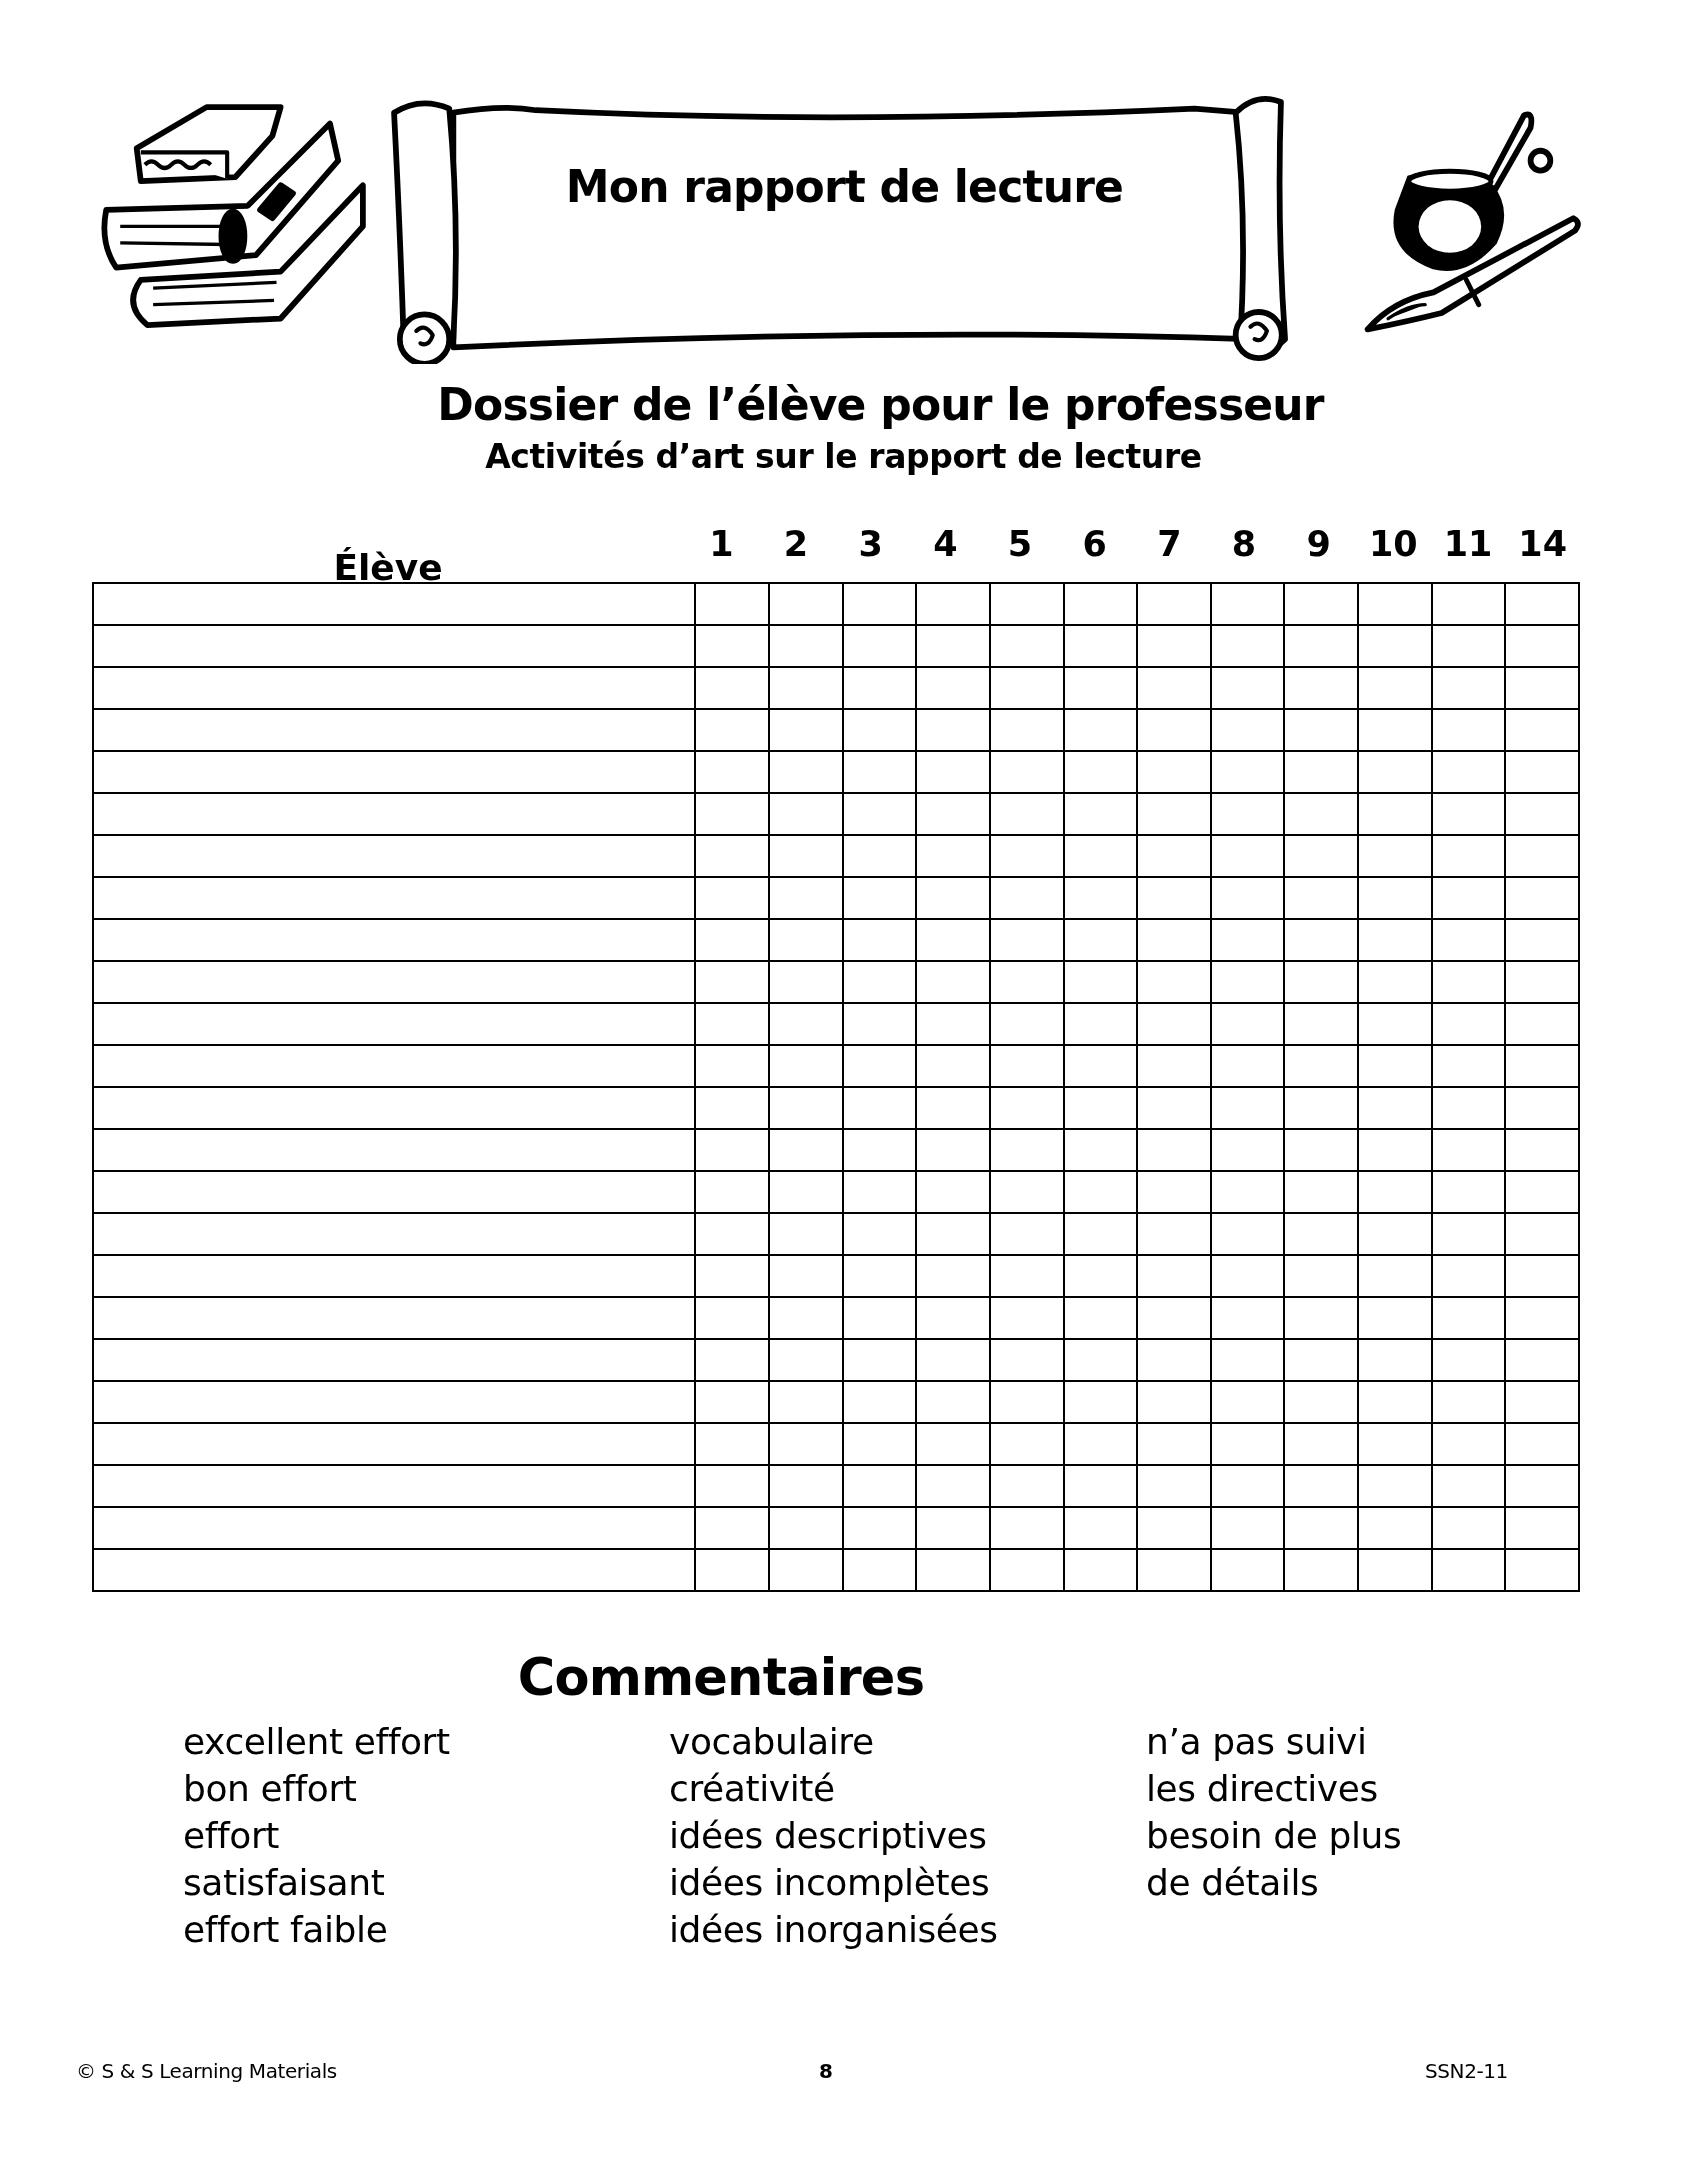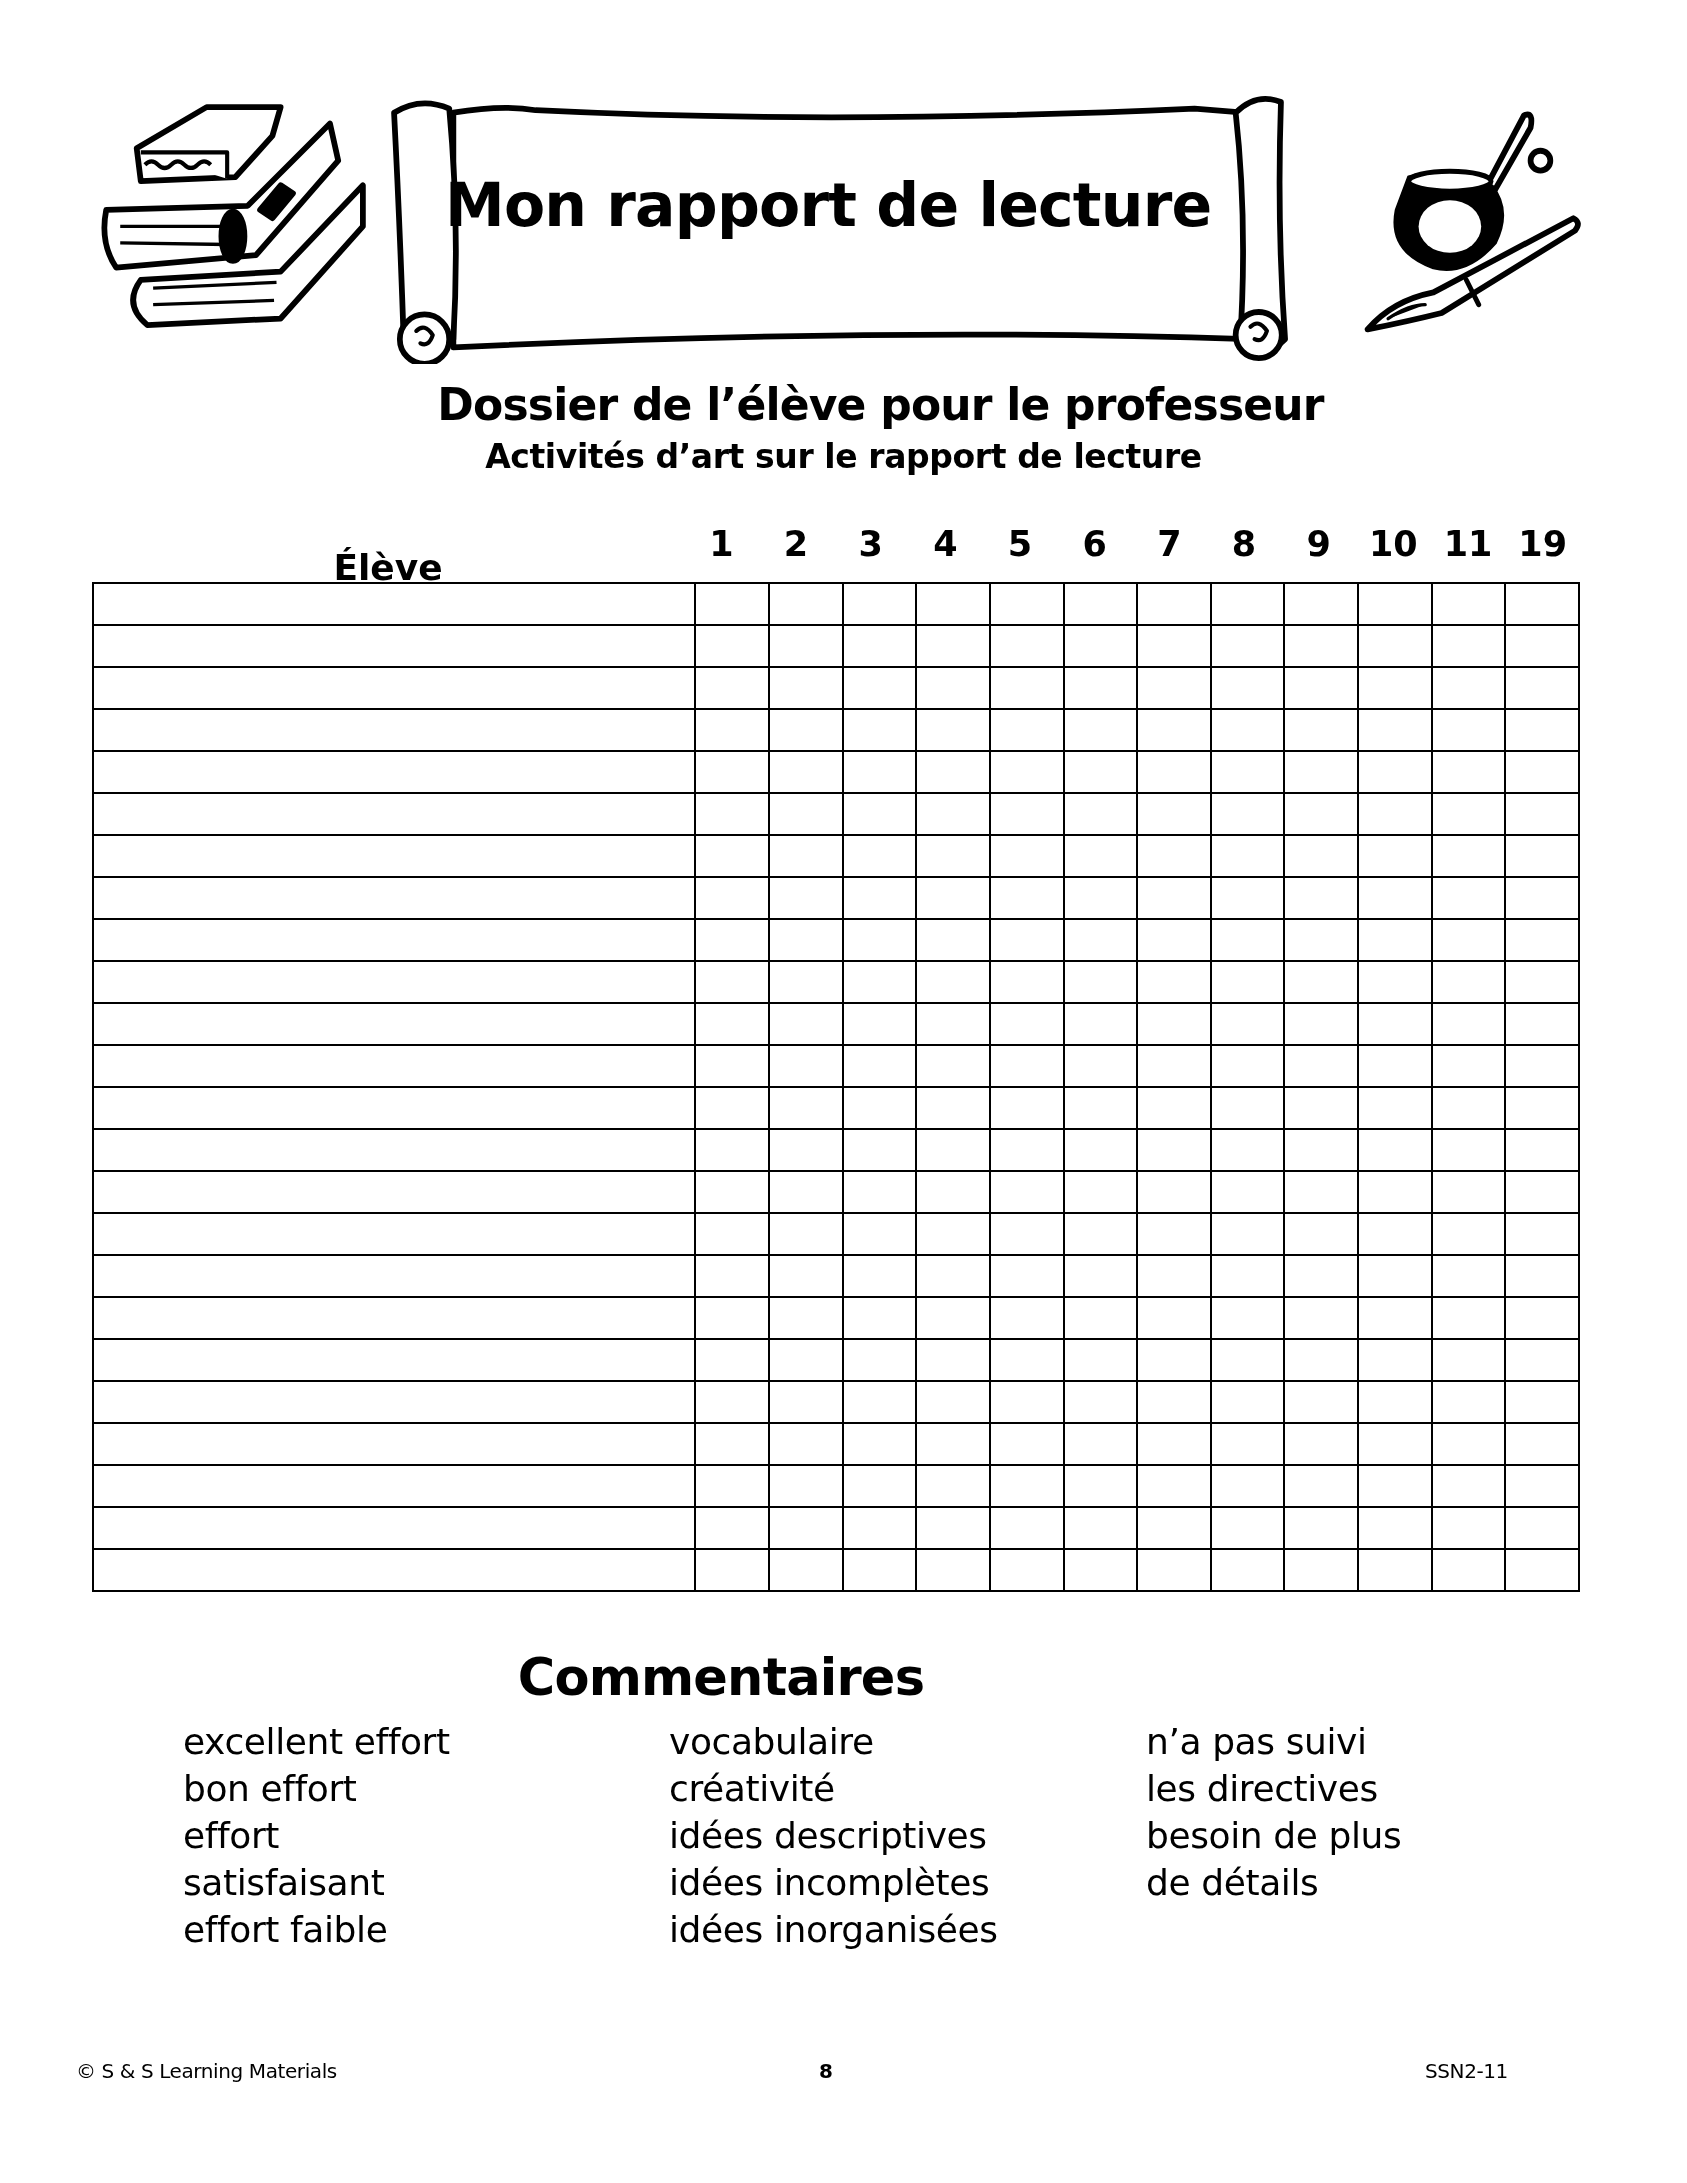--- a/index.html
+++ b/index.html
@@ -5,22 +5,22 @@
   html, body { margin: 0; padding: 0; background: #ffffff; }
   body { width: 1687px; height: 2183px; position: relative; overflow: hidden;
          font-family: "DejaVu Sans", "Liberation Sans", sans-serif; color: #000; }
   .abs { position: absolute; }
 
   
   .books { left: 91px; top: 103px; width: 297px; height: 255px; }
   .scroll { left: 371px; top: 92px; width: 947px; height: 272px; }
   .ink { left: 1318px; top: 103px; width: 272px; height: 247px; }
 
-  .title { left: 445px; top: 165px; width: 799px; 
-           font-size: 60px; font-weight: bold; letter-spacing: -0.8px; line-height: 1; margin-top: 10px; }
+  .title { left: 445px; top: 165px; width: 799px; text-align: center;
+           font-size: 44px; font-weight: bold; letter-spacing: -0.8px; line-height: 1; }
 
   .subtitle { left: 0; width: 1687px; top: 381px; text-align: center;
               font-size: 44px; font-weight: bold; letter-spacing: -0.8px; line-height: 1.1; padding-left: 37px; }
   .subsubtitle { left: 0; width: 1687px; top: 439px; text-align: center;
                  font-size: 33px; font-weight: bold; letter-spacing: -0.4px; line-height: 1.1; }
   .student-head { left: 92px; width: 592px; top: 550px; font-size: 36px; font-weight: bold;
                   text-align: center; line-height: 1; }
   .num-head-row { left: 684px; top: 527px; width: 896px; display: flex; }
   .num-head-row span { flex: 1; text-align: center; font-size: 35px; font-weight: bold; line-height: 1; }
 
@@ -104,21 +104,21 @@
   <span>2</span>
   <span>3</span>
   <span>4</span>
   <span>5</span>
   <span>6</span>
   <span>7</span>
   <span>8</span>
   <span>9</span>
   <span>10</span>
   <span>11</span>
-  <span>19</span>
+  <span>14</span>
 </div>
 
 <table class="abs grid">
   <tbody id="grid-body">
       <tr>
         <td class="name-cell"></td>
         <td class="num-cell"></td>
         <td class="num-cell"></td>
         <td class="num-cell"></td>
         <td class="num-cell"></td>

